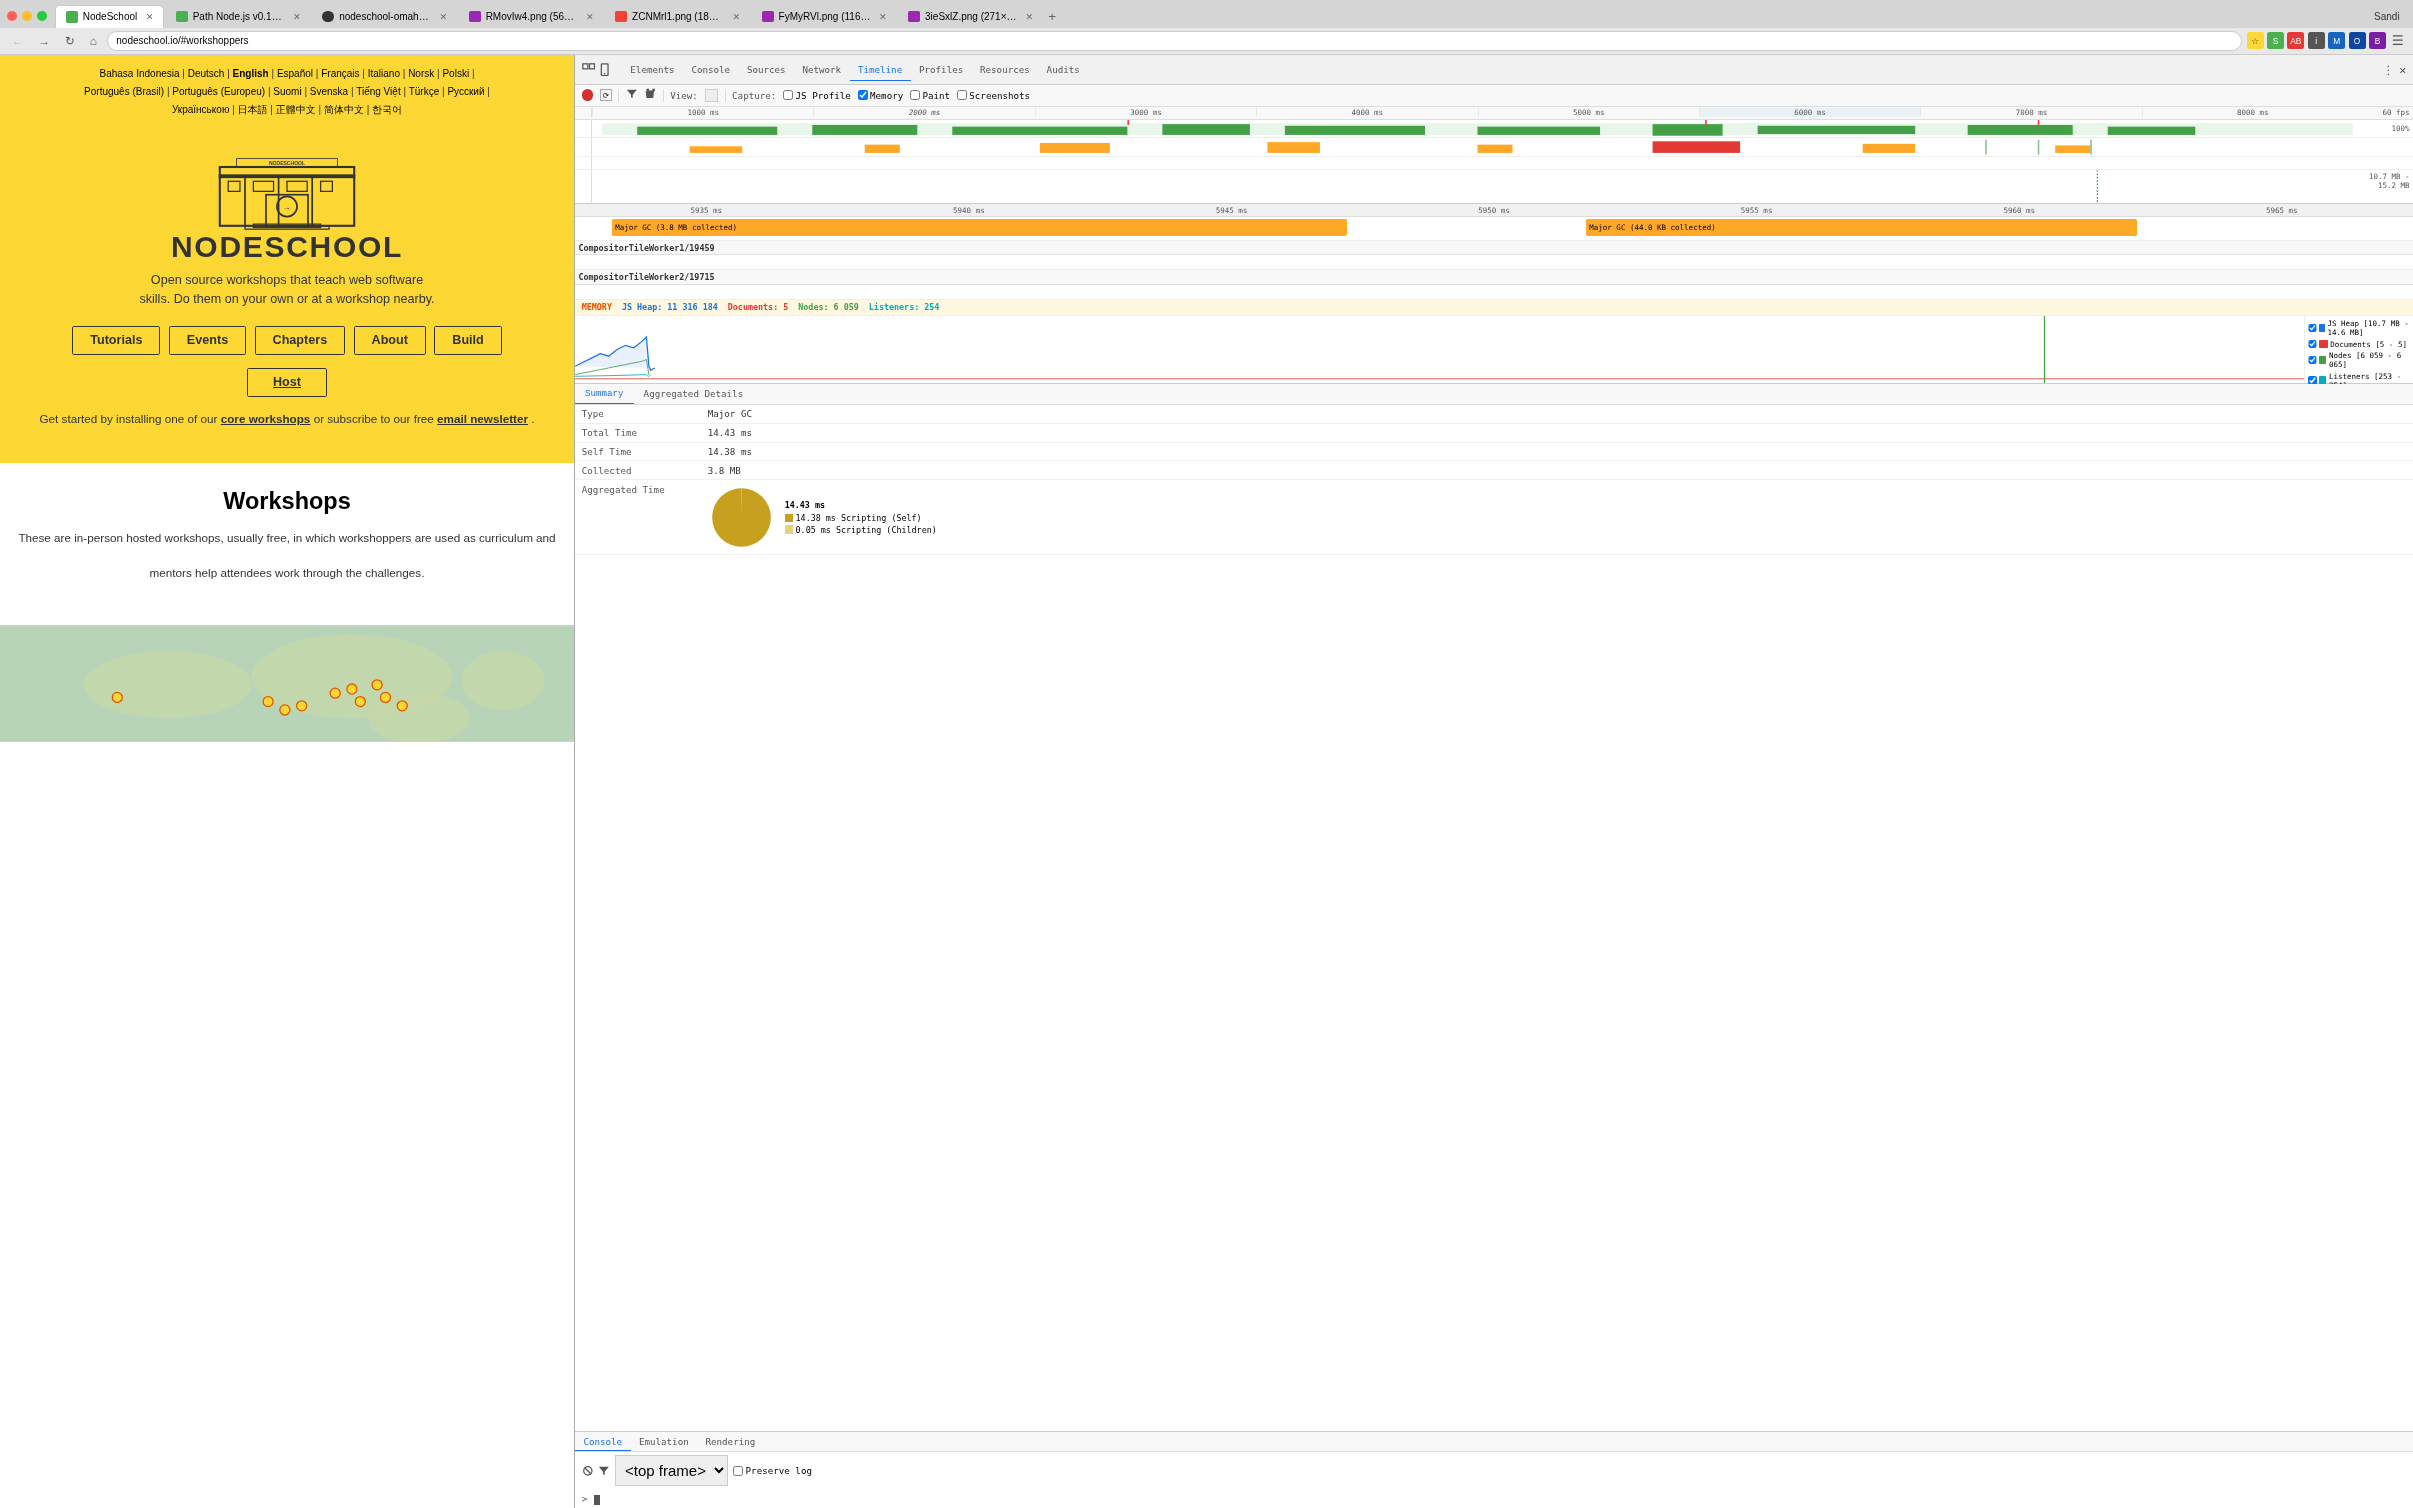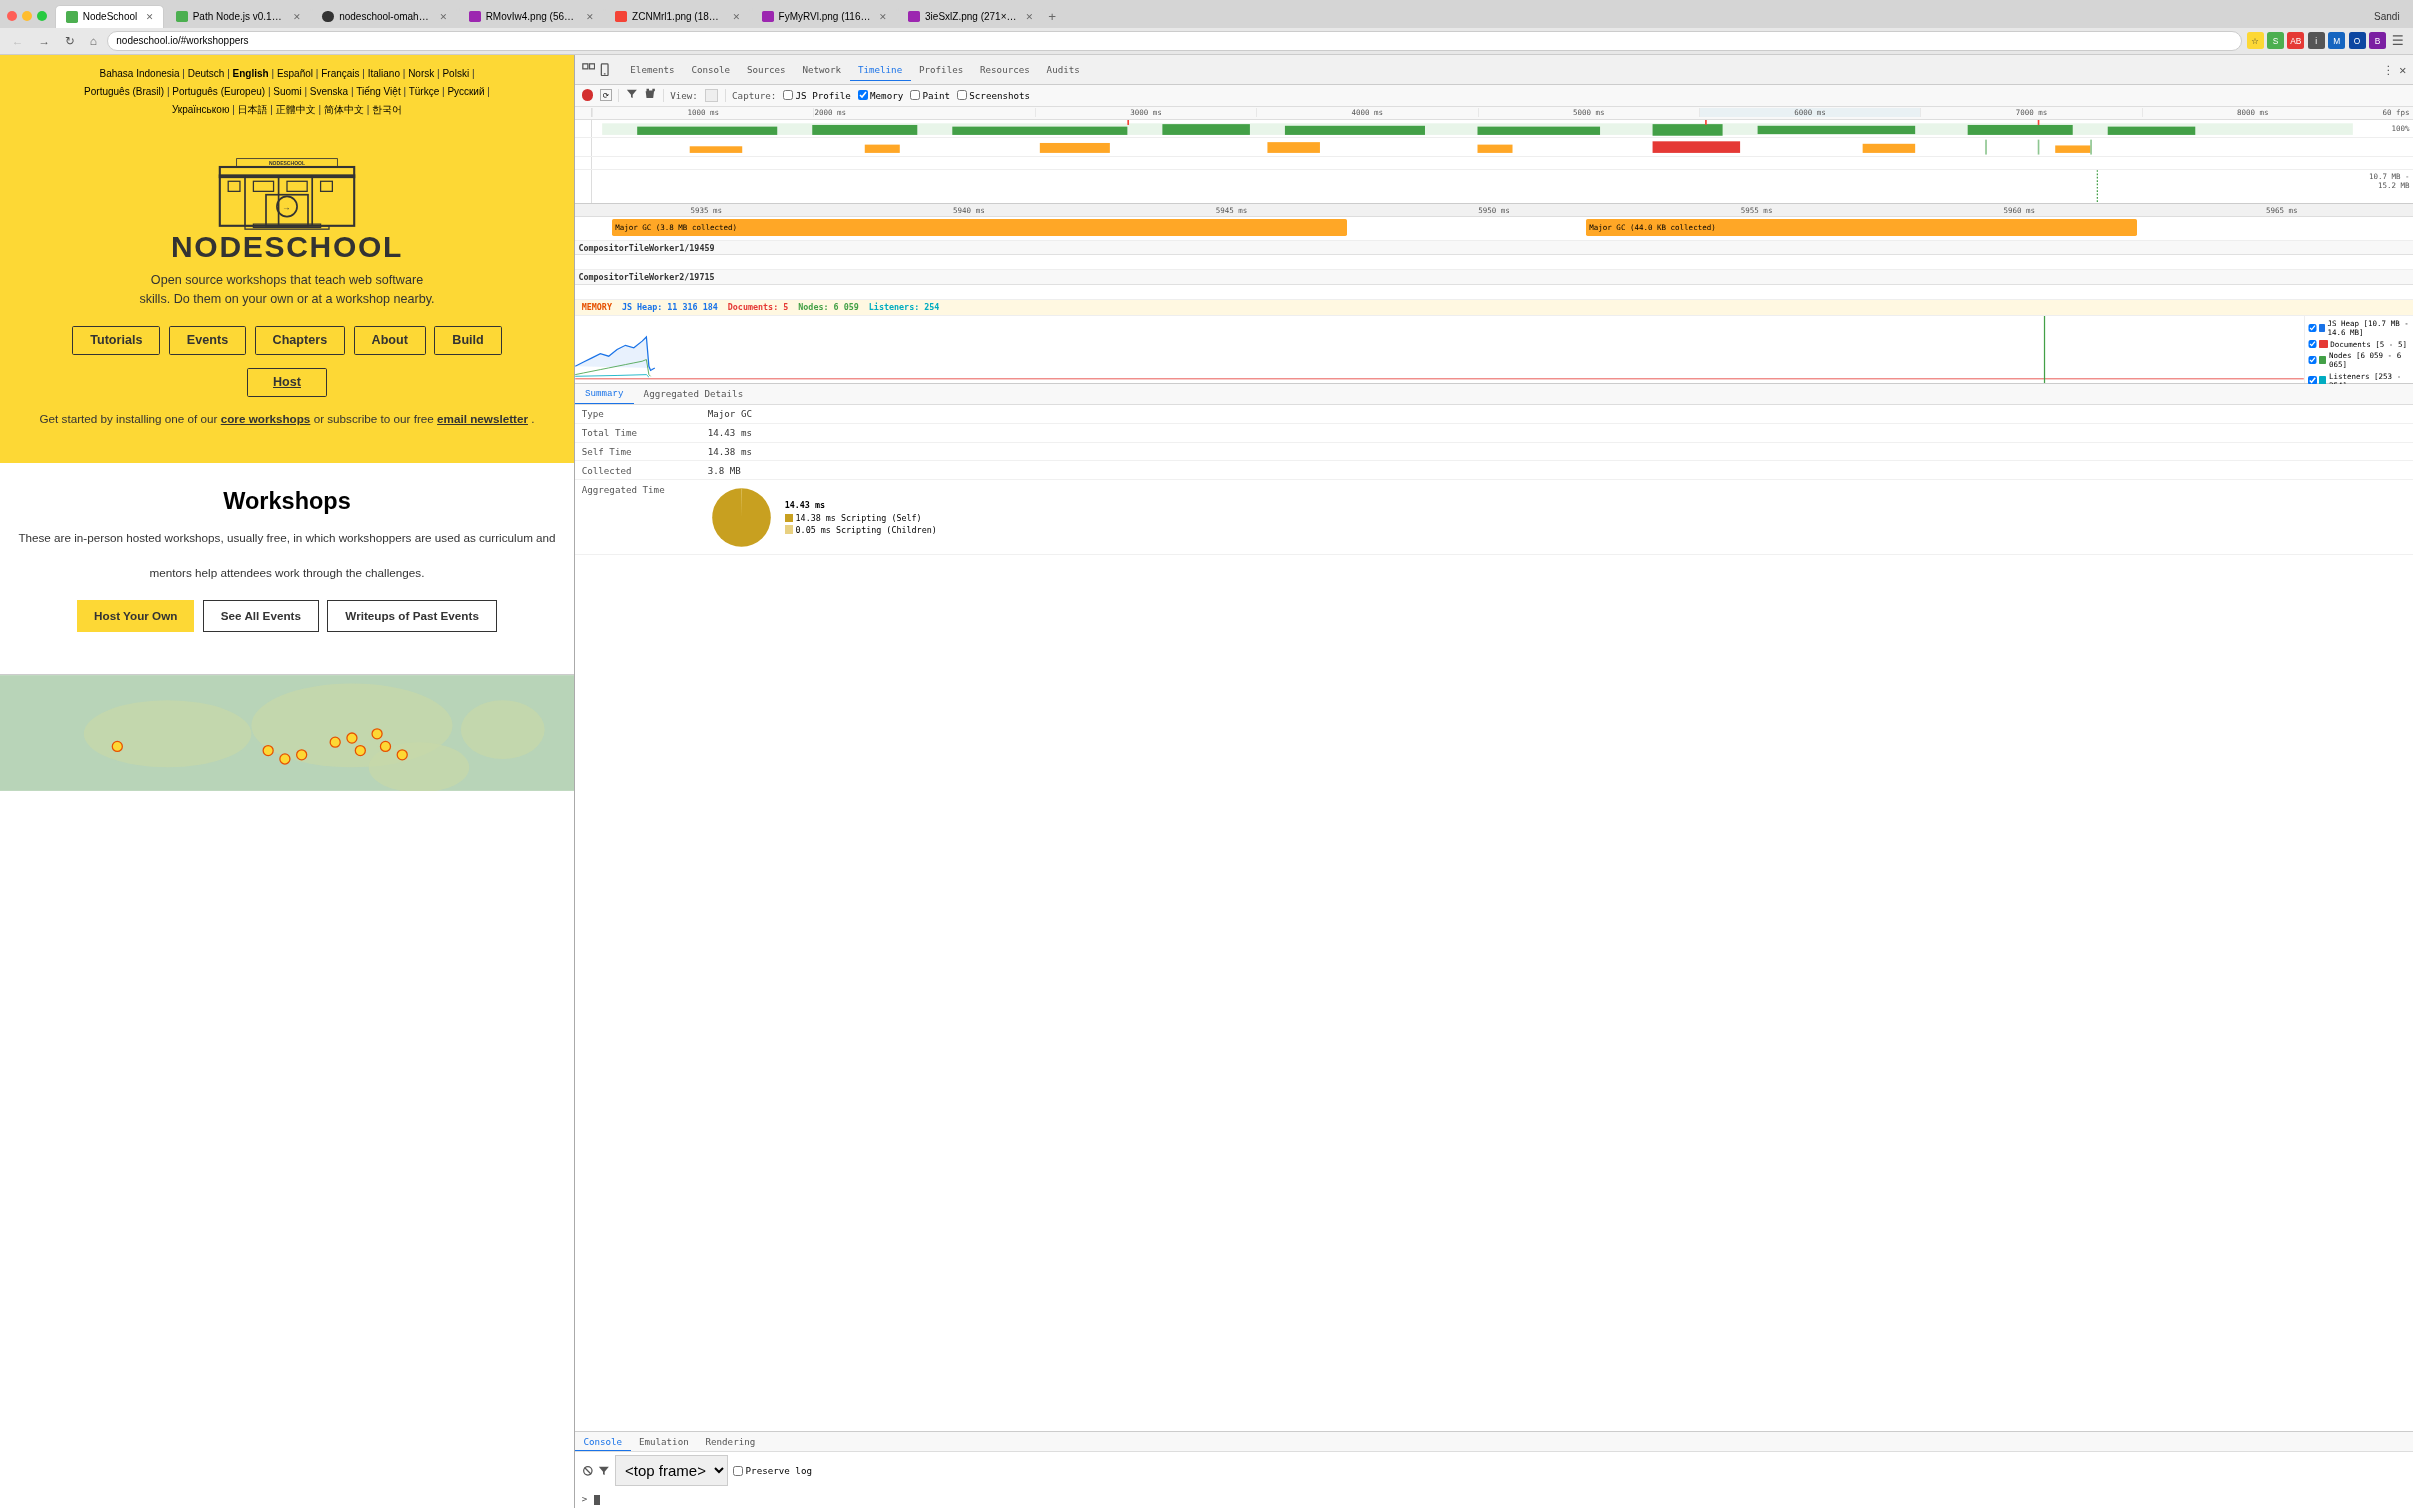--- a/index.html
+++ b/index.html
@@ -228,25 +228,20 @@
         <span>or subscribe to our free</span>
         <a style="font-weight:bold; color:#333; text-decoration:underline;">email newsletter</a>
         <span>.</span>
       </div>
     </div>
 
     <div class="workshops-section">
       <h2 class="workshops-title">Workshops</h2>
       <p class="workshops-desc">These are in-person hosted workshops, usually free, in which workshoppers are used as curriculum and</p>
       <p class="workshops-desc">mentors help attendees work through the challenges.</p>
-      <div class="workshop-buttons">
-        <button class="workshop-btn yellow">Host Your Own</button>
-        <button class="workshop-btn outline">See All Events</button>
-        <button class="workshop-btn outline">Writeups of Past Events</button>
-      </div>
     </div>
 
     <div class="map-area">
       <div class="map-controls">
         <button class="map-ctrl-btn">+</button>
         <button class="map-ctrl-btn">-</button>
       </div>
 
       <svg width="100%" height="100%" style="position:absolute;top:0;left:0;" viewBox="0 0 685 138">
 
@@ -338,21 +333,21 @@
       <label style="display:flex;align-items:center;gap:2.5px;font-size:9.2px;">
         <input type="checkbox" style="width: 10px; height: 10px;">
         <span>Screenshots</span>
       </label>
     </div>
 
     <div style="display:flex;border-bottom:0.8px solid #ddd;background:#f8f8f8;font-size:7.5px;color:#555;padding:1.7px 0;">
       <div style="width:17px;border-right:0.8px solid #ddd;flex-shrink:0;"></div>
       <div style="flex:1;display:flex;">
         <div style="flex:1;text-align:center;border-left:0.8px solid #e8e8e8;">1000 ms</div>
-        <div style="flex:1;border-left:0.8px solid #e8e8e8;">2000 ms</div>
+        <div style="flex:1;text-align:center;border-left:0.8px solid #e8e8e8;font-style:italic;">2000 ms</div>
         <div style="flex:1;text-align:center;border-left:0.8px solid #e8e8e8;">3000 ms</div>
         <div style="flex:1;text-align:center;border-left:0.8px solid #e8e8e8;">4000 ms</div>
         <div style="flex:1;text-align:center;border-left:0.8px solid #e8e8e8;">5000 ms</div>
         <div style="flex:1;text-align:center;border-left:0.8px solid #e8e8e8;background:rgba(173,216,230,0.2);">6000 ms</div>
         <div style="flex:1;text-align:center;border-left:0.8px solid #e8e8e8;">7000 ms</div>
         <div style="flex:1;text-align:center;border-left:0.8px solid #e8e8e8;">8000 ms</div>
       </div>
       <div style="width:50px;text-align:right;flex-shrink:0;padding-right:3.4px;">60 fps</div>
     </div>
 

